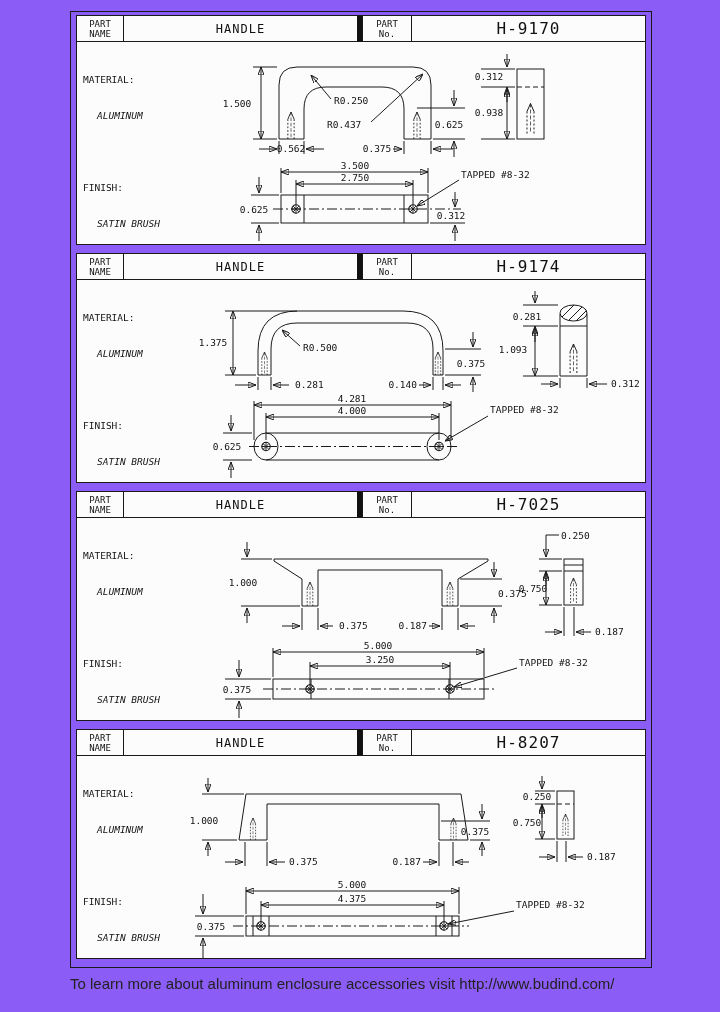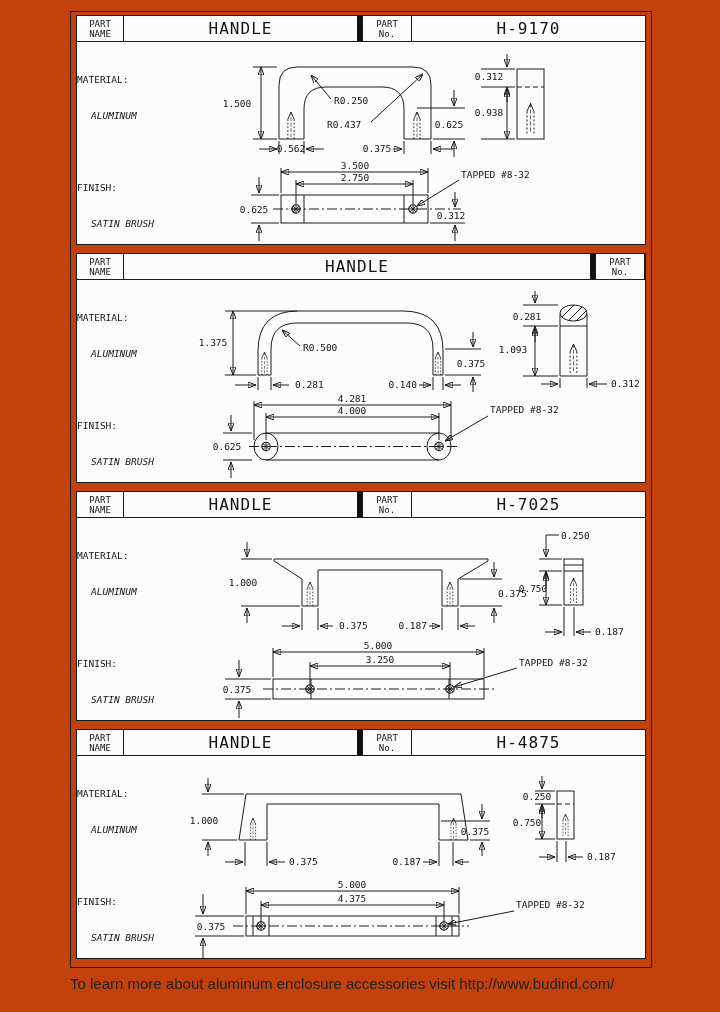--- a/index.html
+++ b/index.html
@@ -1,29 +1,29 @@
 <!DOCTYPE html>
 <html><head>
 <meta charset="utf-8">
 <style>
   html,body{margin:0;padding:0;}
   body{width:720px;height:1012px;background:#fcfcfc;font-family:"DejaVu Sans Mono",monospace;}
-  .page{position:relative;width:720px;height:1012px;background:#c2410c;overflow:hidden;}
+  .page{position:relative;width:720px;height:1012px;background:#8b5cf6;overflow:hidden;}
   .frame{position:absolute;left:70px;top:11px;width:580px;height:955px;border:1px solid #1a1a1a;}
   .panel{position:absolute;left:76px;width:568px;height:228px;border:1px solid #1a1a1a;background:#fcfcfc;}
   .p1{top:15px}.p2{top:253px}.p3{top:491px}.p4{top:729px}
   .hdr{display:flex;height:25px;border-bottom:1px solid #1a1a1a;align-items:stretch;}
   .hcell{display:flex;align-items:center;justify-content:center;color:#111;}
   .hlabel{width:46px;flex-direction:column;font-size:9px;line-height:10px;border-right:1px solid #1a1a1a;}
-  .hname{flex:1;font-size:16px;letter-spacing:1px;}
+  .hname{flex:1;font-size:12px;letter-spacing:1px;}
   .hdiv{width:5px;background:#111;}
   .hno{width:48px;flex-direction:column;font-size:9px;line-height:10px;border-right:1px solid #1a1a1a;border-left:1px solid #1a1a1a;}
   .hnum{flex:1;font-size:16px;letter-spacing:1px;}
   .pbody{position:relative;height:202px;}
-  .mat{position:absolute;left:0;top:8px;font-size:9.5px;line-height:12px;color:#111;white-space:pre;}
+  .mat{position:absolute;left:6px;top:8px;font-size:9.5px;line-height:12px;color:#111;white-space:pre;}
   .mat .ind{margin-left:14px;font-style:italic;}
   .mat .gap{height:12px;}
   svg.draw{position:absolute;left:0;top:0;}
   svg.draw path,svg.draw line,svg.draw rect,svg.draw ellipse,svg.draw circle{stroke:#1a1a1a;fill:none;stroke-width:1;}
   svg.draw text{font-family:"DejaVu Sans Mono",monospace;font-size:9.5px;fill:#111;stroke:none;}
   .footer{position:absolute;left:70px;top:975px;font-family:"Liberation Sans",sans-serif;font-size:15px;color:#222;}
 </style>
 </head>
 <body>
 
@@ -143,20 +143,21 @@
     <div class="hcell hlabel">
           <span>PART</span>
           <span>NAME</span>
         </div>
     <div class="hcell hname">HANDLE</div>
     <div class="hdiv"></div>
     <div class="hcell hno">
           <span>PART</span>
           <span>No.</span>
         </div>
+    <div class="hcell hnum">H-9174</div>
   </div>
   <div class="pbody">
     <div class="mat">
       <div>MATERIAL:</div>
       <div class="ind">ALUMINUM</div>
       <div class="gap"></div>
       <div>FINISH:</div>
       <div class="ind">SATIN BRUSH</div>
     </div>
     <svg class="draw" width="568" height="202" viewBox="0 0 568 202">
@@ -331,21 +332,21 @@
     <div class="hcell hlabel">
           <span>PART</span>
           <span>NAME</span>
         </div>
     <div class="hcell hname">HANDLE</div>
     <div class="hdiv"></div>
     <div class="hcell hno">
           <span>PART</span>
           <span>No.</span>
         </div>
-    <div class="hcell hnum">H-4875</div>
+    <div class="hcell hnum">H-8207</div>
   </div>
   <div class="pbody">
     <div class="mat">
       <div>MATERIAL:</div>
       <div class="ind">ALUMINUM</div>
       <div class="gap"></div>
       <div>FINISH:</div>
       <div class="ind">SATIN BRUSH</div>
     </div>
     <svg class="draw" width="568" height="202" viewBox="0 0 568 202">

